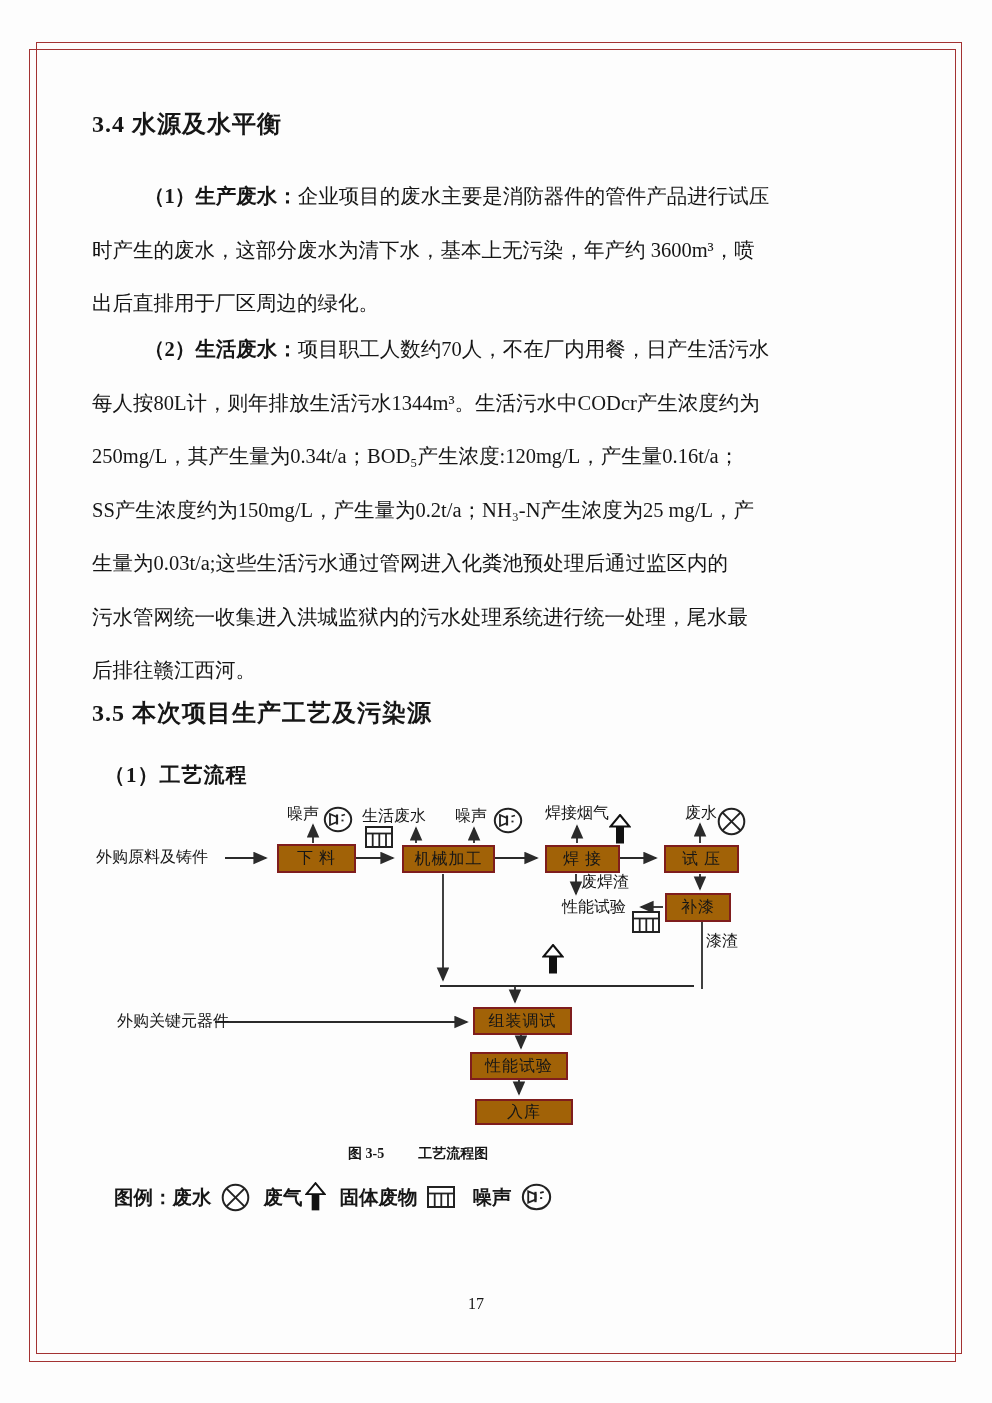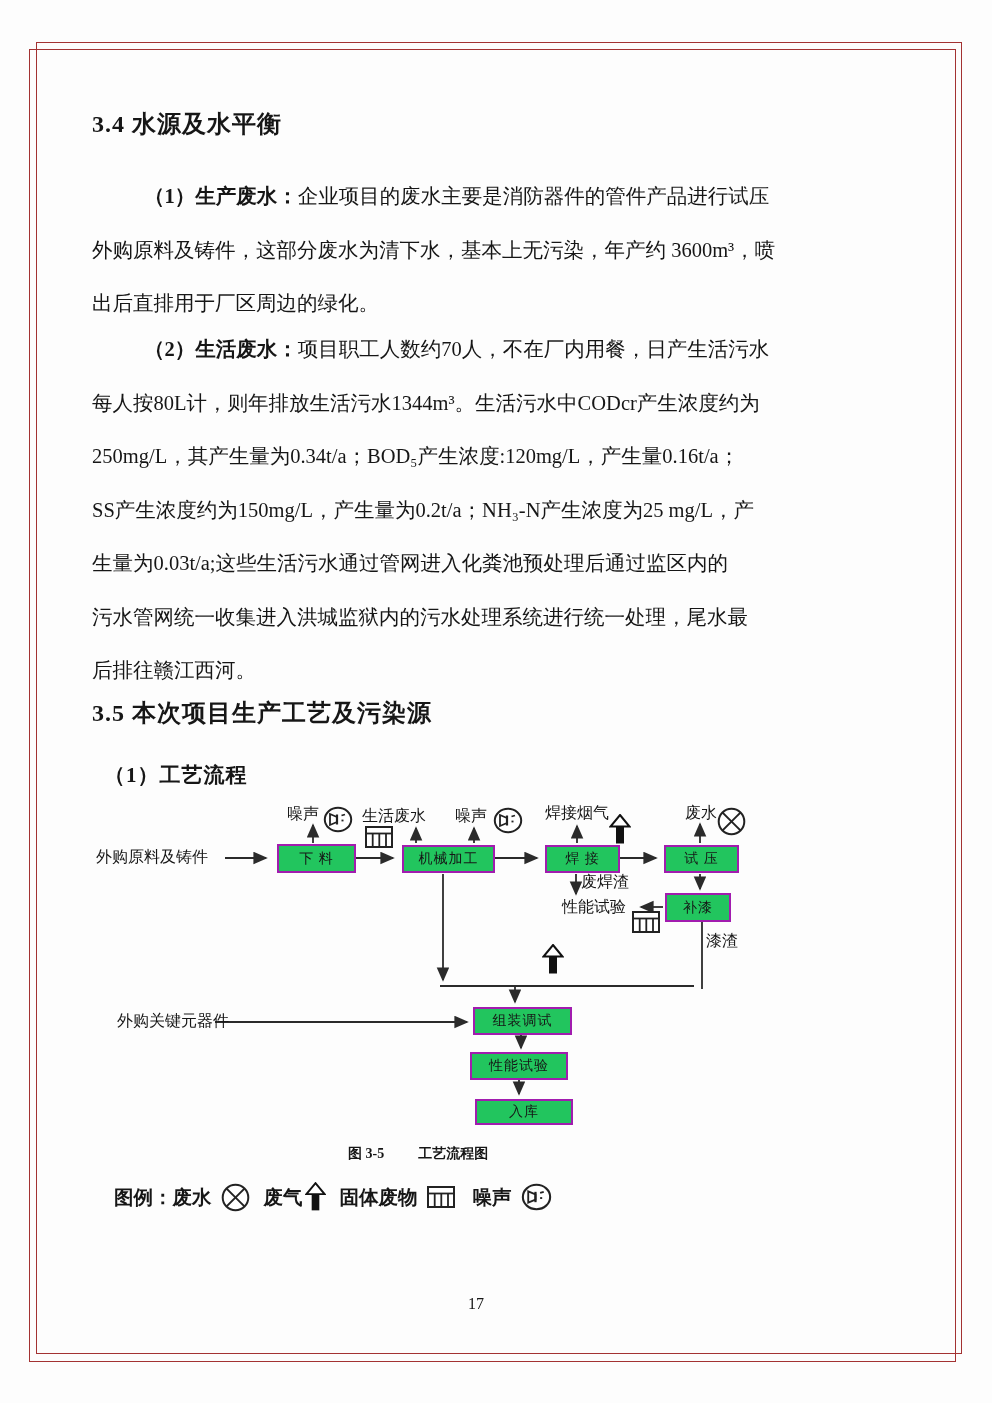--- a/index.html
+++ b/index.html
@@ -15,23 +15,23 @@
   .h-major { position:absolute; left:92px; font-size:24px; font-weight:bold; letter-spacing:1px; white-space:nowrap; }
   .h-sub   { position:absolute; left:104px; font-size:21px; font-weight:bold; letter-spacing:1px; white-space:nowrap; }
 
   .para { position:absolute; left:92px; width:816px; font-size:20.5px; line-height:53.5px; }
   .para .ln { white-space:nowrap; }
   .para .ln.first { padding-left:52px; }
   .lead { font-weight:bold; }
 
   
   .pbox {
-    position:absolute; box-sizing:border-box; border:2px solid #a21caf; background:#22c55e;
+    position:absolute; box-sizing:border-box; border:2px solid #7f1d1d; background:#a16207;
     display:flex; align-items:center; justify-content:center;
-    font-size:14px; letter-spacing:1px; white-space:nowrap; z-index:2;
+    font-size:16px; letter-spacing:1px; white-space:nowrap; z-index:2;
   }
   .flabel { position:absolute; font-size:16px; white-space:nowrap; z-index:2; }
   .dicon { position:absolute; z-index:2; line-height:0; }
   svg.connectors { position:absolute; left:0; top:0; z-index:1; pointer-events:none; }
 
   .caption { position:absolute; left:348px; top:1145px; font-size:14px; font-weight:bold; display:flex; gap:34px; white-space:nowrap; }
   .legend { position:absolute; left:114px; top:1182px; display:flex; align-items:center; font-size:19.5px; font-weight:bold; white-space:nowrap; }
   .legend .licon { line-height:0; margin:0 14px 0 9px; }
   .legend .lword { margin-left:4px; }
   .pageno { position:absolute; left:0; right:40px; top:1295px; text-align:center; font-size:16px; }
@@ -41,21 +41,21 @@
 
 <div class="page">
 
   <div class="frame frame-a"></div>
   <div class="frame frame-b"></div>
 
   <div class="h-major" style="top:108px;">3.4 水源及水平衡</div>
 
   <div class="para" style="top:170px;">
     <div class="ln first"><span class="lead">（1）生产废水：</span><span>企业项目的废水主要是消防器件的管件产品进行试压</span></div>
-    <div class="ln">外购原料及铸件，这部分废水为清下水，基本上无污染，年产约 3600m³，喷</div>
+    <div class="ln">时产生的废水，这部分废水为清下水，基本上无污染，年产约 3600m³，喷</div>
     <div class="ln">出后直排用于厂区周边的绿化。</div>
   </div>
 
   <div class="para" style="top:323px;">
     <div class="ln first"><span class="lead">（2）生活废水：</span><span>项目职工人数约70人，不在厂内用餐，日产生活污水</span></div>
     <div class="ln">每人按80L计，则年排放生活污水1344m³。生活污水中CODcr产生浓度约为</div>
     <div class="ln">250mg/L，其产生量为0.34t/a；BOD₅产生浓度:120mg/L，产生量0.16t/a；</div>
     <div class="ln">SS产生浓度约为150mg/L，产生量为0.2t/a；NH₃-N产生浓度为25 mg/L，产</div>
     <div class="ln">生量为0.03t/a;这些生活污水通过管网进入化粪池预处理后通过监区内的</div>
     <div class="ln">污水管网统一收集进入洪城监狱内的污水处理系统进行统一处理，尾水最</div>

